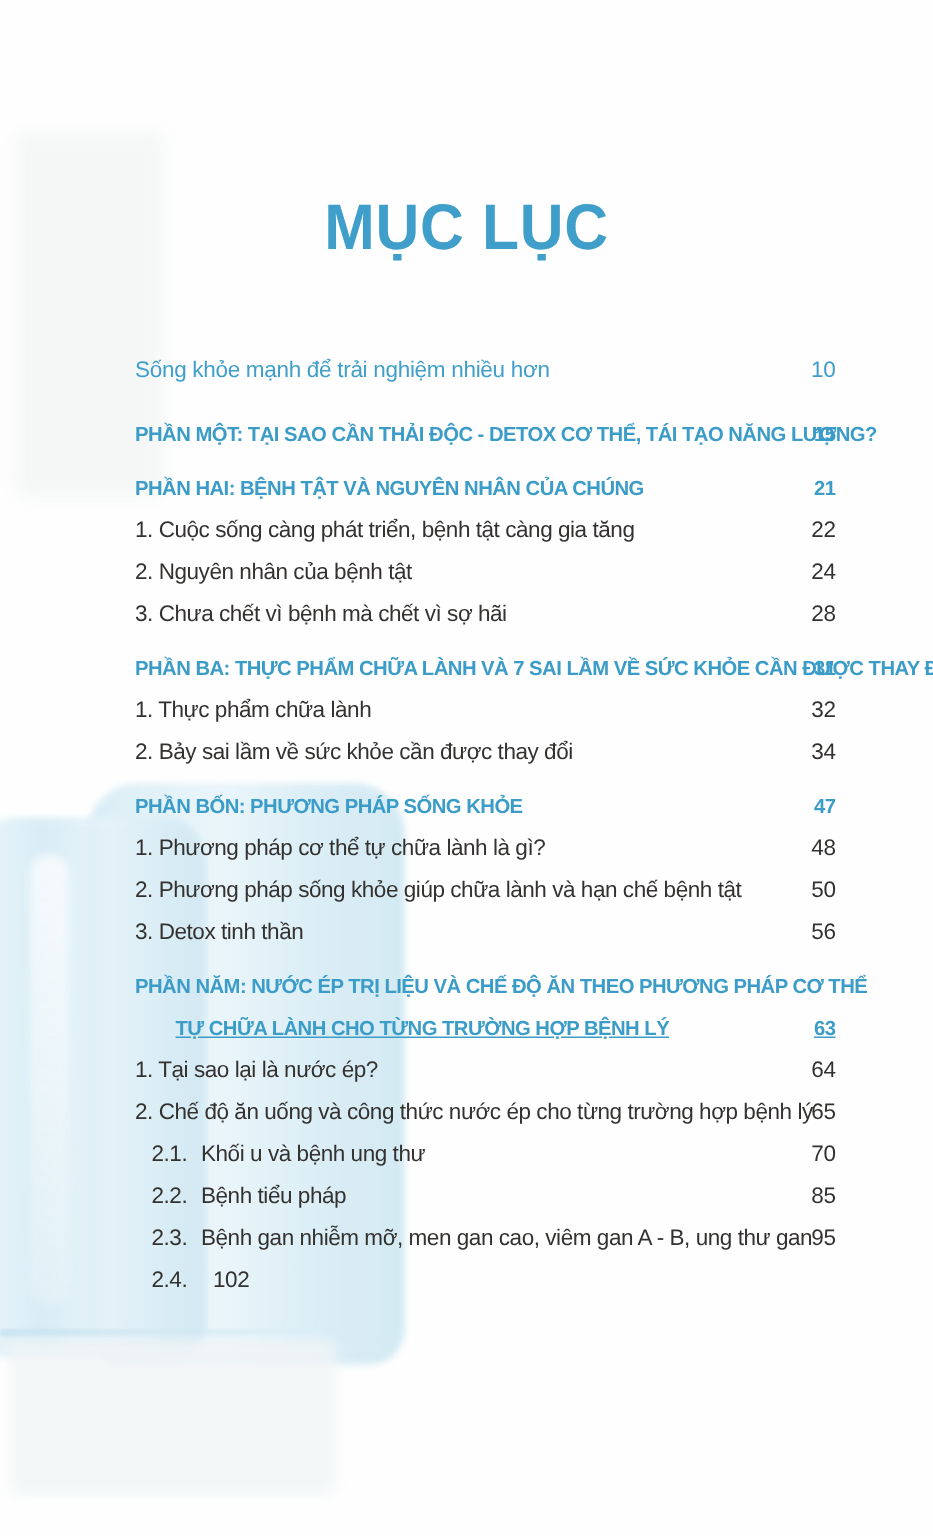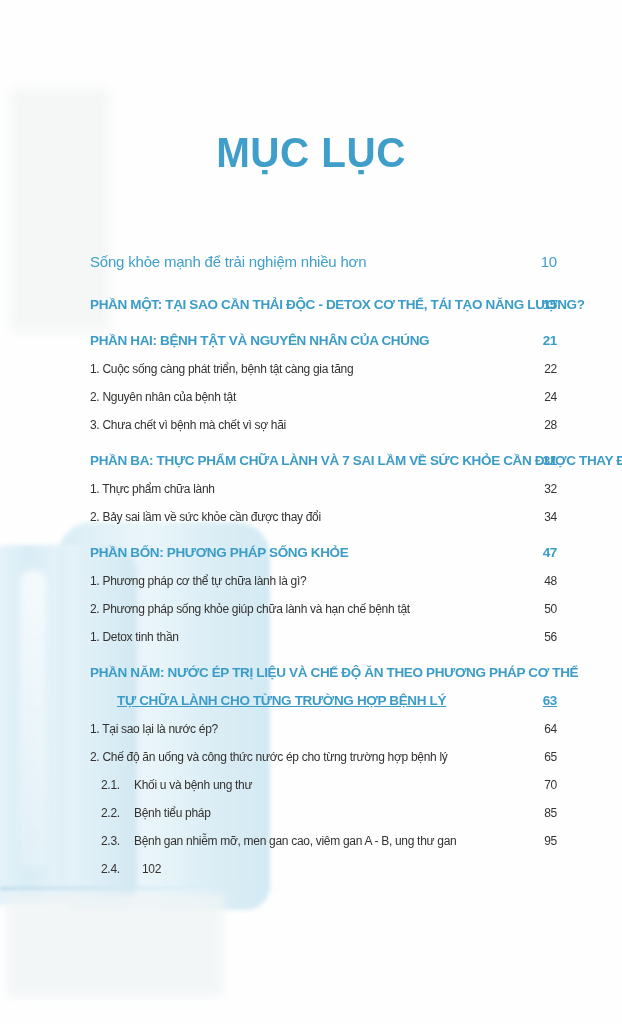--- a/index.html
+++ b/index.html
@@ -51,21 +51,21 @@
     position: absolute; z-index: 2;
     top: 128px; left: 0; right: 0;
     text-align: center;
     font-size: 43px; font-weight: bold;
     color: var(--accent-blue, #3f9fca);
     transform: scaleX(.94);
     letter-spacing: 0.5px;
   }
   .toc {
     position: absolute; z-index: 2;
-    left: 90px; top: 248px; width: 467px;
+    left: 90px; top: 233px; width: 467px;
   }
   .row {
     display: flex; align-items: baseline;
     height: 28px; line-height: 28px;
     white-space: nowrap;
   }
   .row .label { flex: 1 1 auto; min-width: 0; overflow: visible; }
   .row .page  { flex: 0 0 auto; margin-left: 8px; text-align: left; }
   .row.intro {
     color: var(--accent-blue, #3f9fca);
@@ -74,21 +74,21 @@
   .row.part, .row.part-continuation {
     color: var(--heading-blue, #3b9cc8);
     font-weight: bold; font-size: 13.5px; letter-spacing: -0.35px;
   }
   .row.part { margin-top: 8px; }
   .row.part.first { margin-top: 15px; }
   .row.part-continuation { margin-top: 0; text-decoration: underline; }
   .row.part-continuation .label { padding-left: 27px; }
   .row.item, .row.subitem {
     color: var(--text-dark, #343230);
-    font-size: 12px; letter-spacing: -0.3px;
+    font-size: 15px; letter-spacing: -0.3px;
   }
   .row.subitem .num { flex: 0 0 auto; width: 33px; margin-left: 11px; }
 </style>
 </head>
 <body>
 
 <div class="decor gray-top"></div>
 <div class="decor bottle-b"></div>
 <div class="decor bottle-a"></div>
 <div class="decor bottle-highlight"></div>
@@ -139,21 +139,21 @@
     </div>
     <div class="row item">
       <span class="label">1. Phương pháp cơ thể tự chữa lành là gì?</span>
       <span class="page">48</span>
     </div>
     <div class="row item">
       <span class="label">2. Phương pháp sống khỏe giúp chữa lành và hạn chế bệnh tật</span>
       <span class="page">50</span>
     </div>
     <div class="row item">
-      <span class="label">1. Detox tinh thần</span>
+      <span class="label">3. Detox tinh thần</span>
       <span class="page">56</span>
     </div>
     <div class="row part">
       <span class="label">PHẦN NĂM: NƯỚC ÉP TRỊ LIỆU VÀ CHẾ ĐỘ ĂN THEO PHƯƠNG PHÁP CƠ THỂ</span>
     </div>
     <div class="row part-continuation">
       <span class="label">TỰ CHỮA LÀNH CHO TỪNG TRƯỜNG HỢP BỆNH LÝ</span>
       <span class="page">63</span>
     </div>
     <div class="row item">

